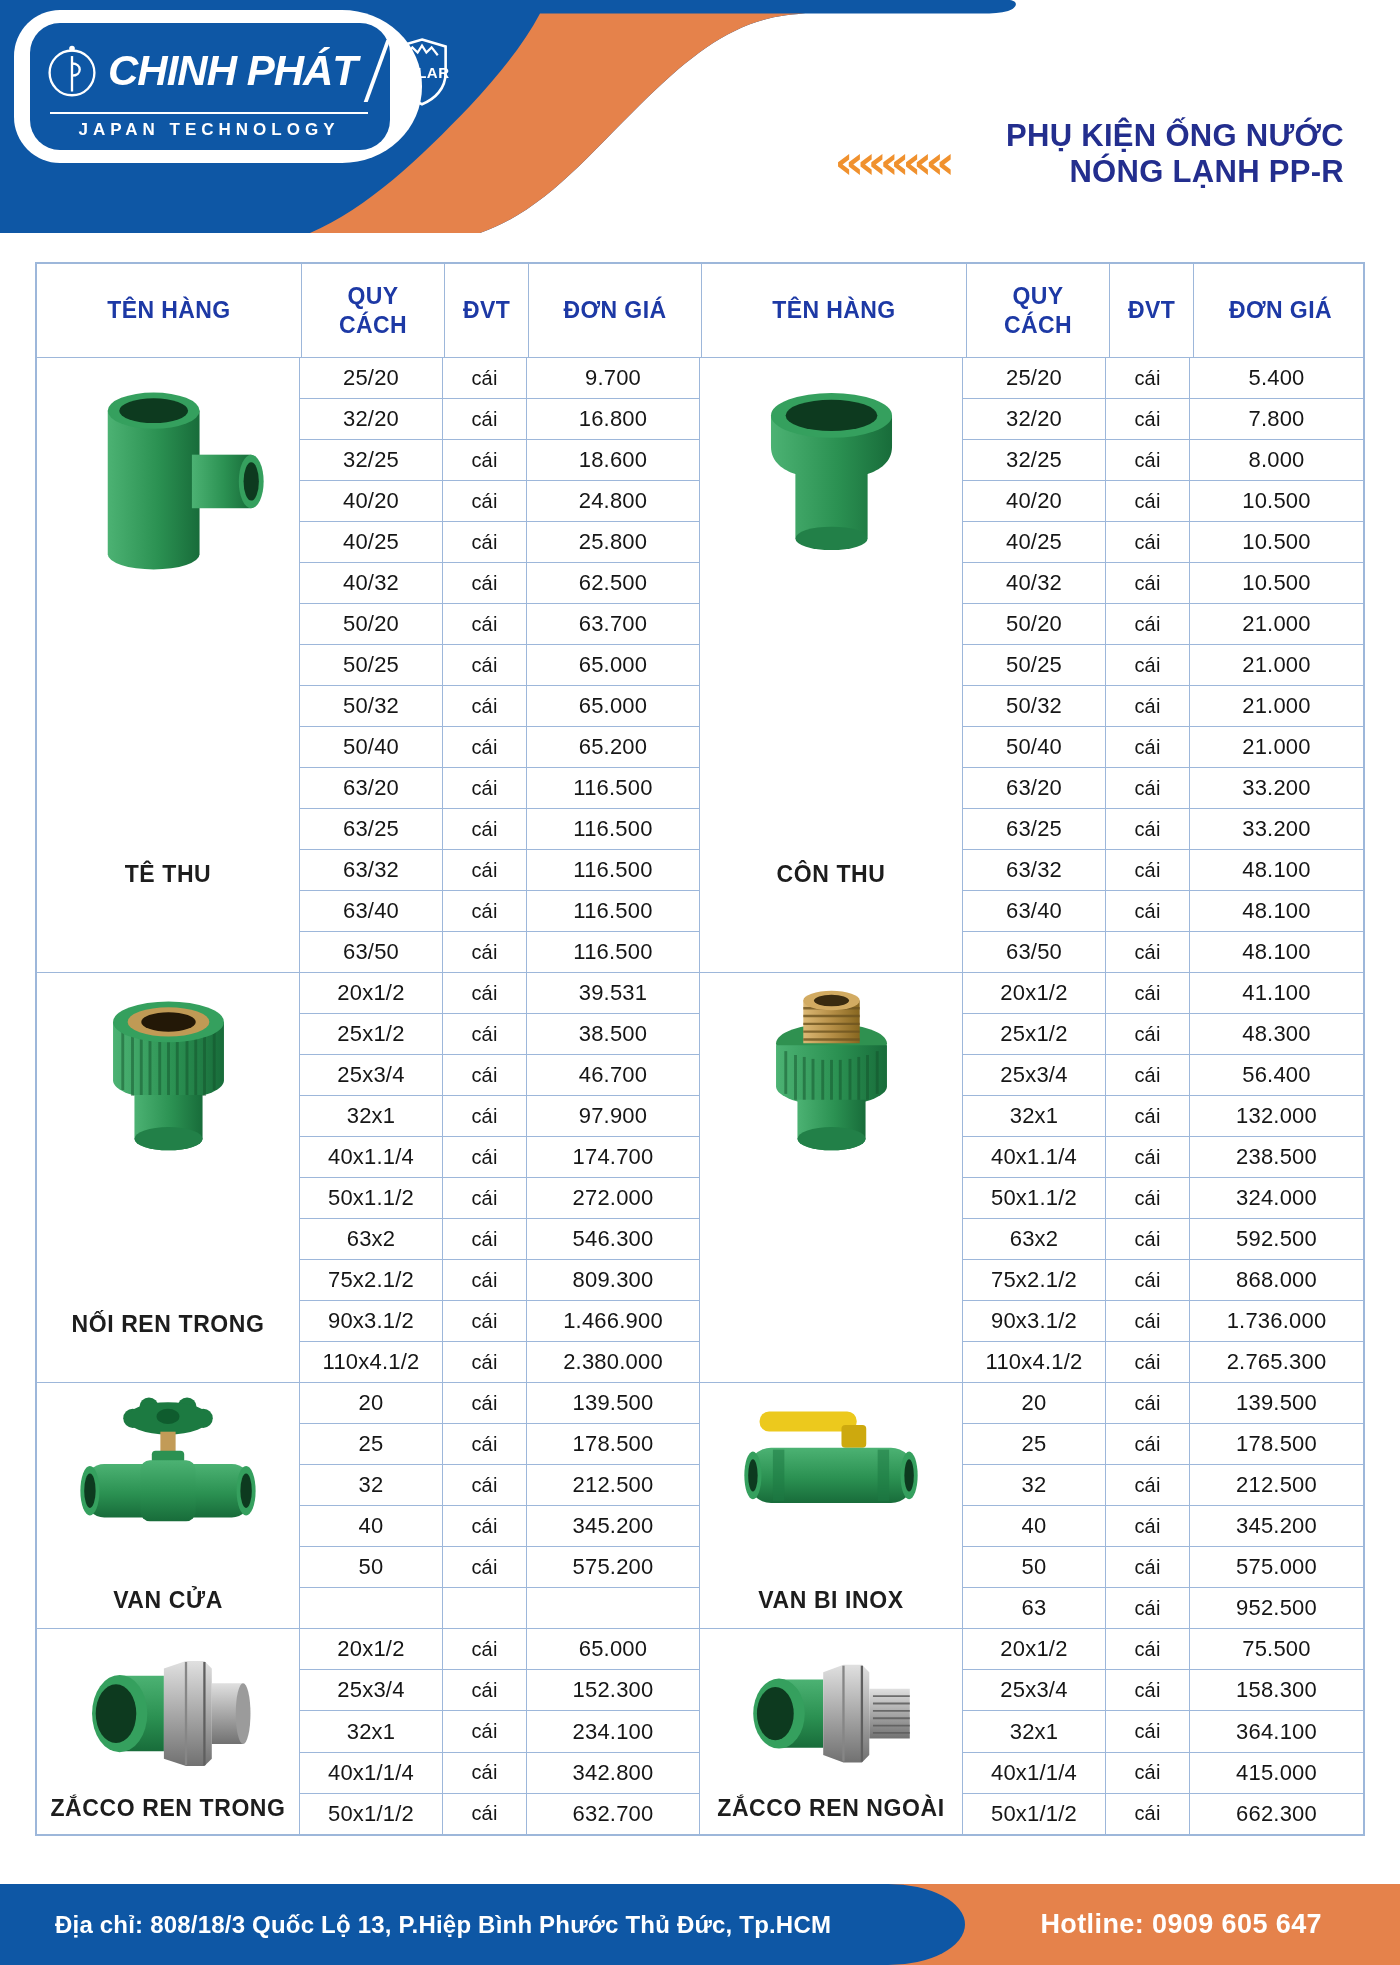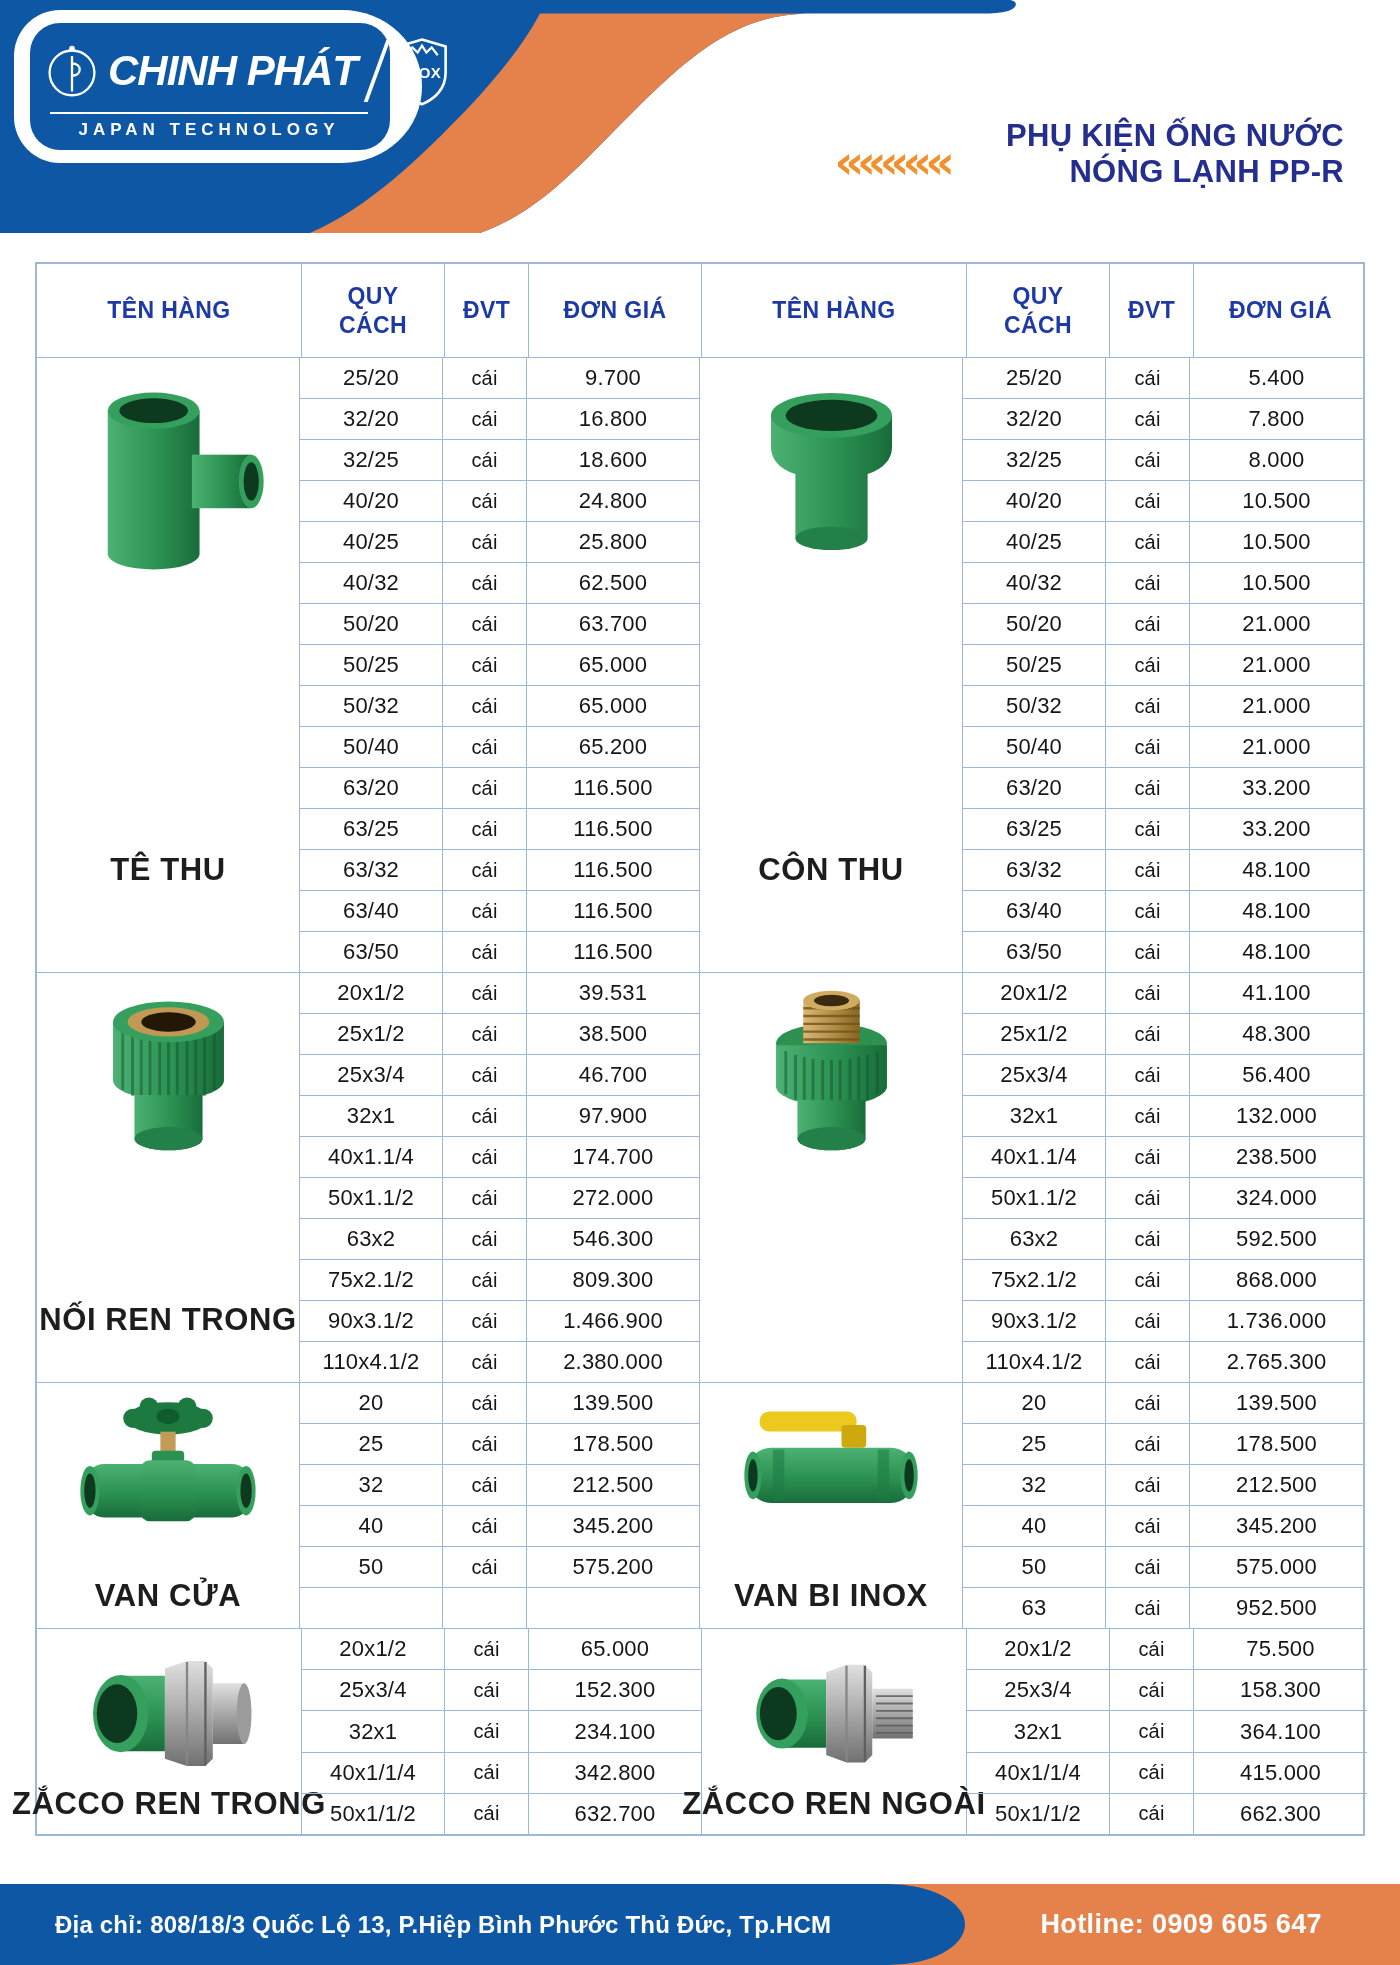--- a/index.html
+++ b/index.html
@@ -44,21 +44,21 @@
     font-size:23px;font-weight:bold;border-right:1.5px solid var(--line);letter-spacing:0.4px;}
   .th.wrap{padding:0 34px;line-height:1.25;}
   .th:last-child{border-right:none;}
 
   .trow{display:flex;border-bottom:1.5px solid var(--line);}
   .trow:last-child{border-bottom:none;}
   .s1{height:615px;}.s2{height:410px;}.s3{height:246px;}.s4{height:205px;}
 
   .name-cell{width:265px;border-right:1.5px solid var(--line);display:flex;flex-direction:column;align-items:center;}
   .pimg{flex:1;width:100%;display:flex;justify-content:center;align-items:flex-start;padding-top:10px;overflow:hidden;}
-  .plabel{color:#1d1d1d;font-size:31px;font-weight:bold;letter-spacing:0.6px;white-space:nowrap;}
+  .plabel{color:#1d1d1d;font-size:23px;font-weight:bold;letter-spacing:0.6px;white-space:nowrap;}
   .s1 .plabel{padding-bottom:84px;}
   .s2 .plabel{padding-bottom:44px;}
   .s3 .plabel{padding-bottom:14px;}
   .s4 .plabel{padding-bottom:12px;}
 
   .rows{width:400px;display:flex;flex-direction:column;}
   .prow{flex:1;display:grid;grid-template-columns:143px 84px 173px;border-bottom:1.5px solid var(--line);}
   .prow:last-child{border-bottom:none;}
   .c{display:flex;align-items:center;justify-content:center;border-right:1.5px solid var(--line);
     color:var(--ink);font-size:22px;letter-spacing:0.2px;}
@@ -94,21 +94,21 @@
           <path d="M30,14 V52" stroke="#ffffff" stroke-width="2.5" fill="none"></path>
           <path d="M30,22 c11,0 11,13 0,13" stroke="#ffffff" stroke-width="2.5" fill="none"></path>
         </svg>
         <span class="brand">CHINH PHÁT</span>
         <div class="slash"></div>
         <div class="solar-badge">
           <svg viewBox="0 0 70 80">
             <path d="M35,4 L62,12 V42 C62,60 50,72 35,78 C20,72 8,60 8,42 V12 Z" fill="none" stroke="#ffffff" stroke-width="3"></path>
             <path d="M17,22 l7,-9 6,6 5,-8 5,8 6,-6 7,9" fill="none" stroke="#ffffff" stroke-width="2.5"></path>
           </svg>
-          <span class="badge-text">INOX</span>
+          <span class="badge-text">SOLAR</span>
         </div>
       </div>
       <div class="logo-rule"></div>
       <div class="tagline">JAPAN TECHNOLOGY</div>
     </div>
   </div>
 
   <div class="title-wrap">
     <span class="chevrons">«««««</span>
     <div class="page-title">

